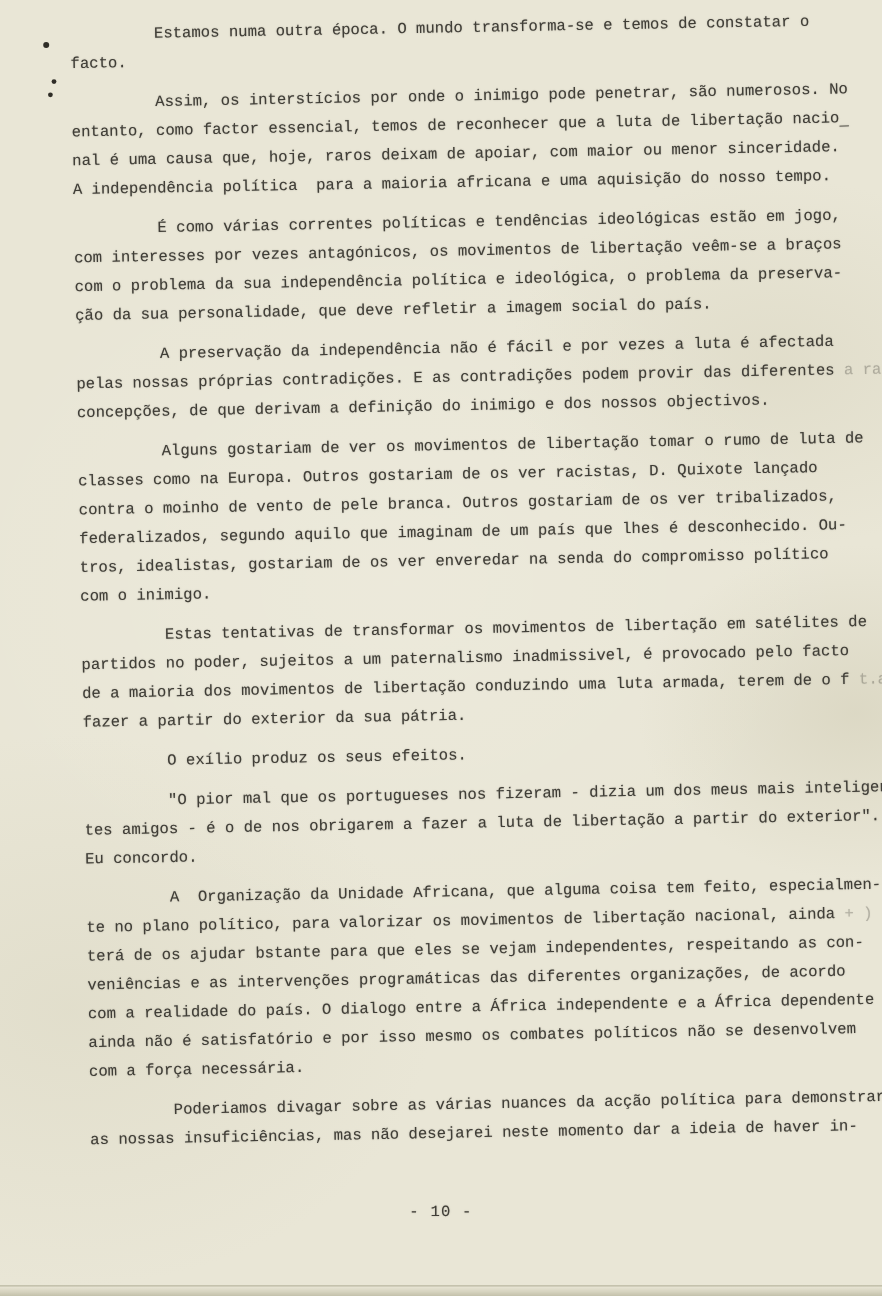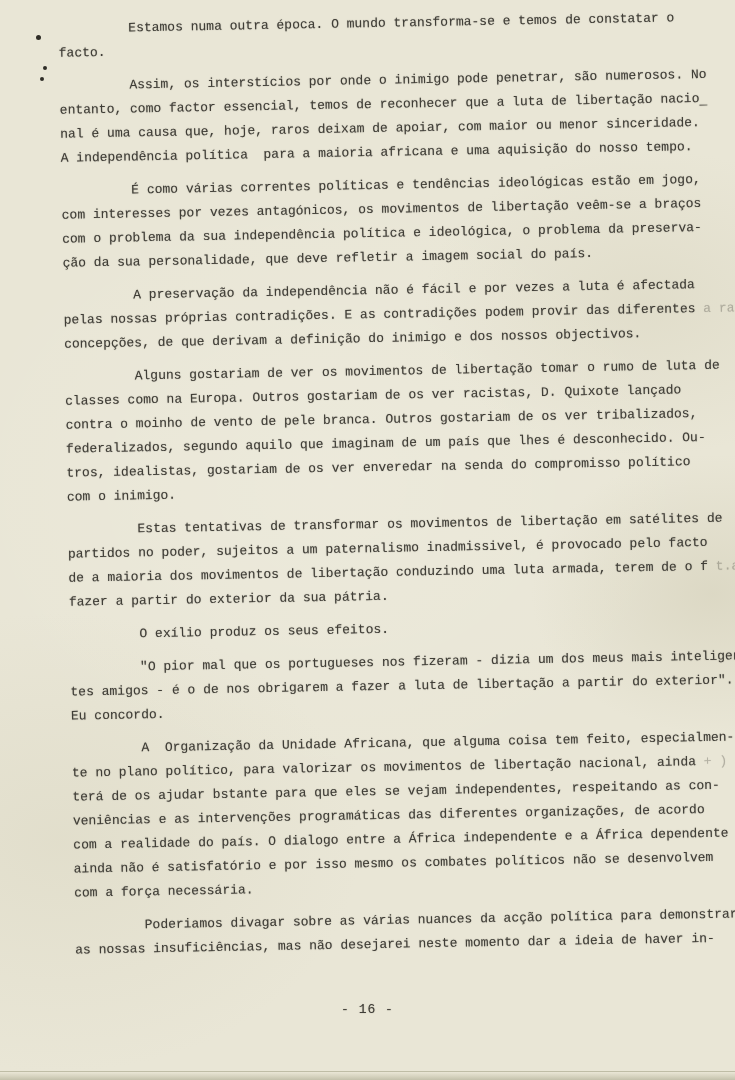--- a/index.html
+++ b/index.html
@@ -105,15 +105,15 @@
         <div class="line">com a realidade do país. O dialogo entre a África independente e a África dependente</div>
         <div class="line">ainda não é satisfatório e por isso mesmo os combates políticos não se desenvolvem</div>
         <div class="line">com a força necessária.</div>
       </div>
       <div class="paragraph">
         <div class="line indent">Poderiamos divagar sobre as várias nuances da acção política para demonstrar</div>
         <div class="line">as nossas insuficiências, mas não desejarei neste momento dar a ideia de haver in-</div>
       </div>
     </main>
 
-  <div class="footer">- 16 -</div>
+  <div class="footer">- 10 -</div>
   <div class="bottom-edge"></div>
 </div>
 
 </body></html>

